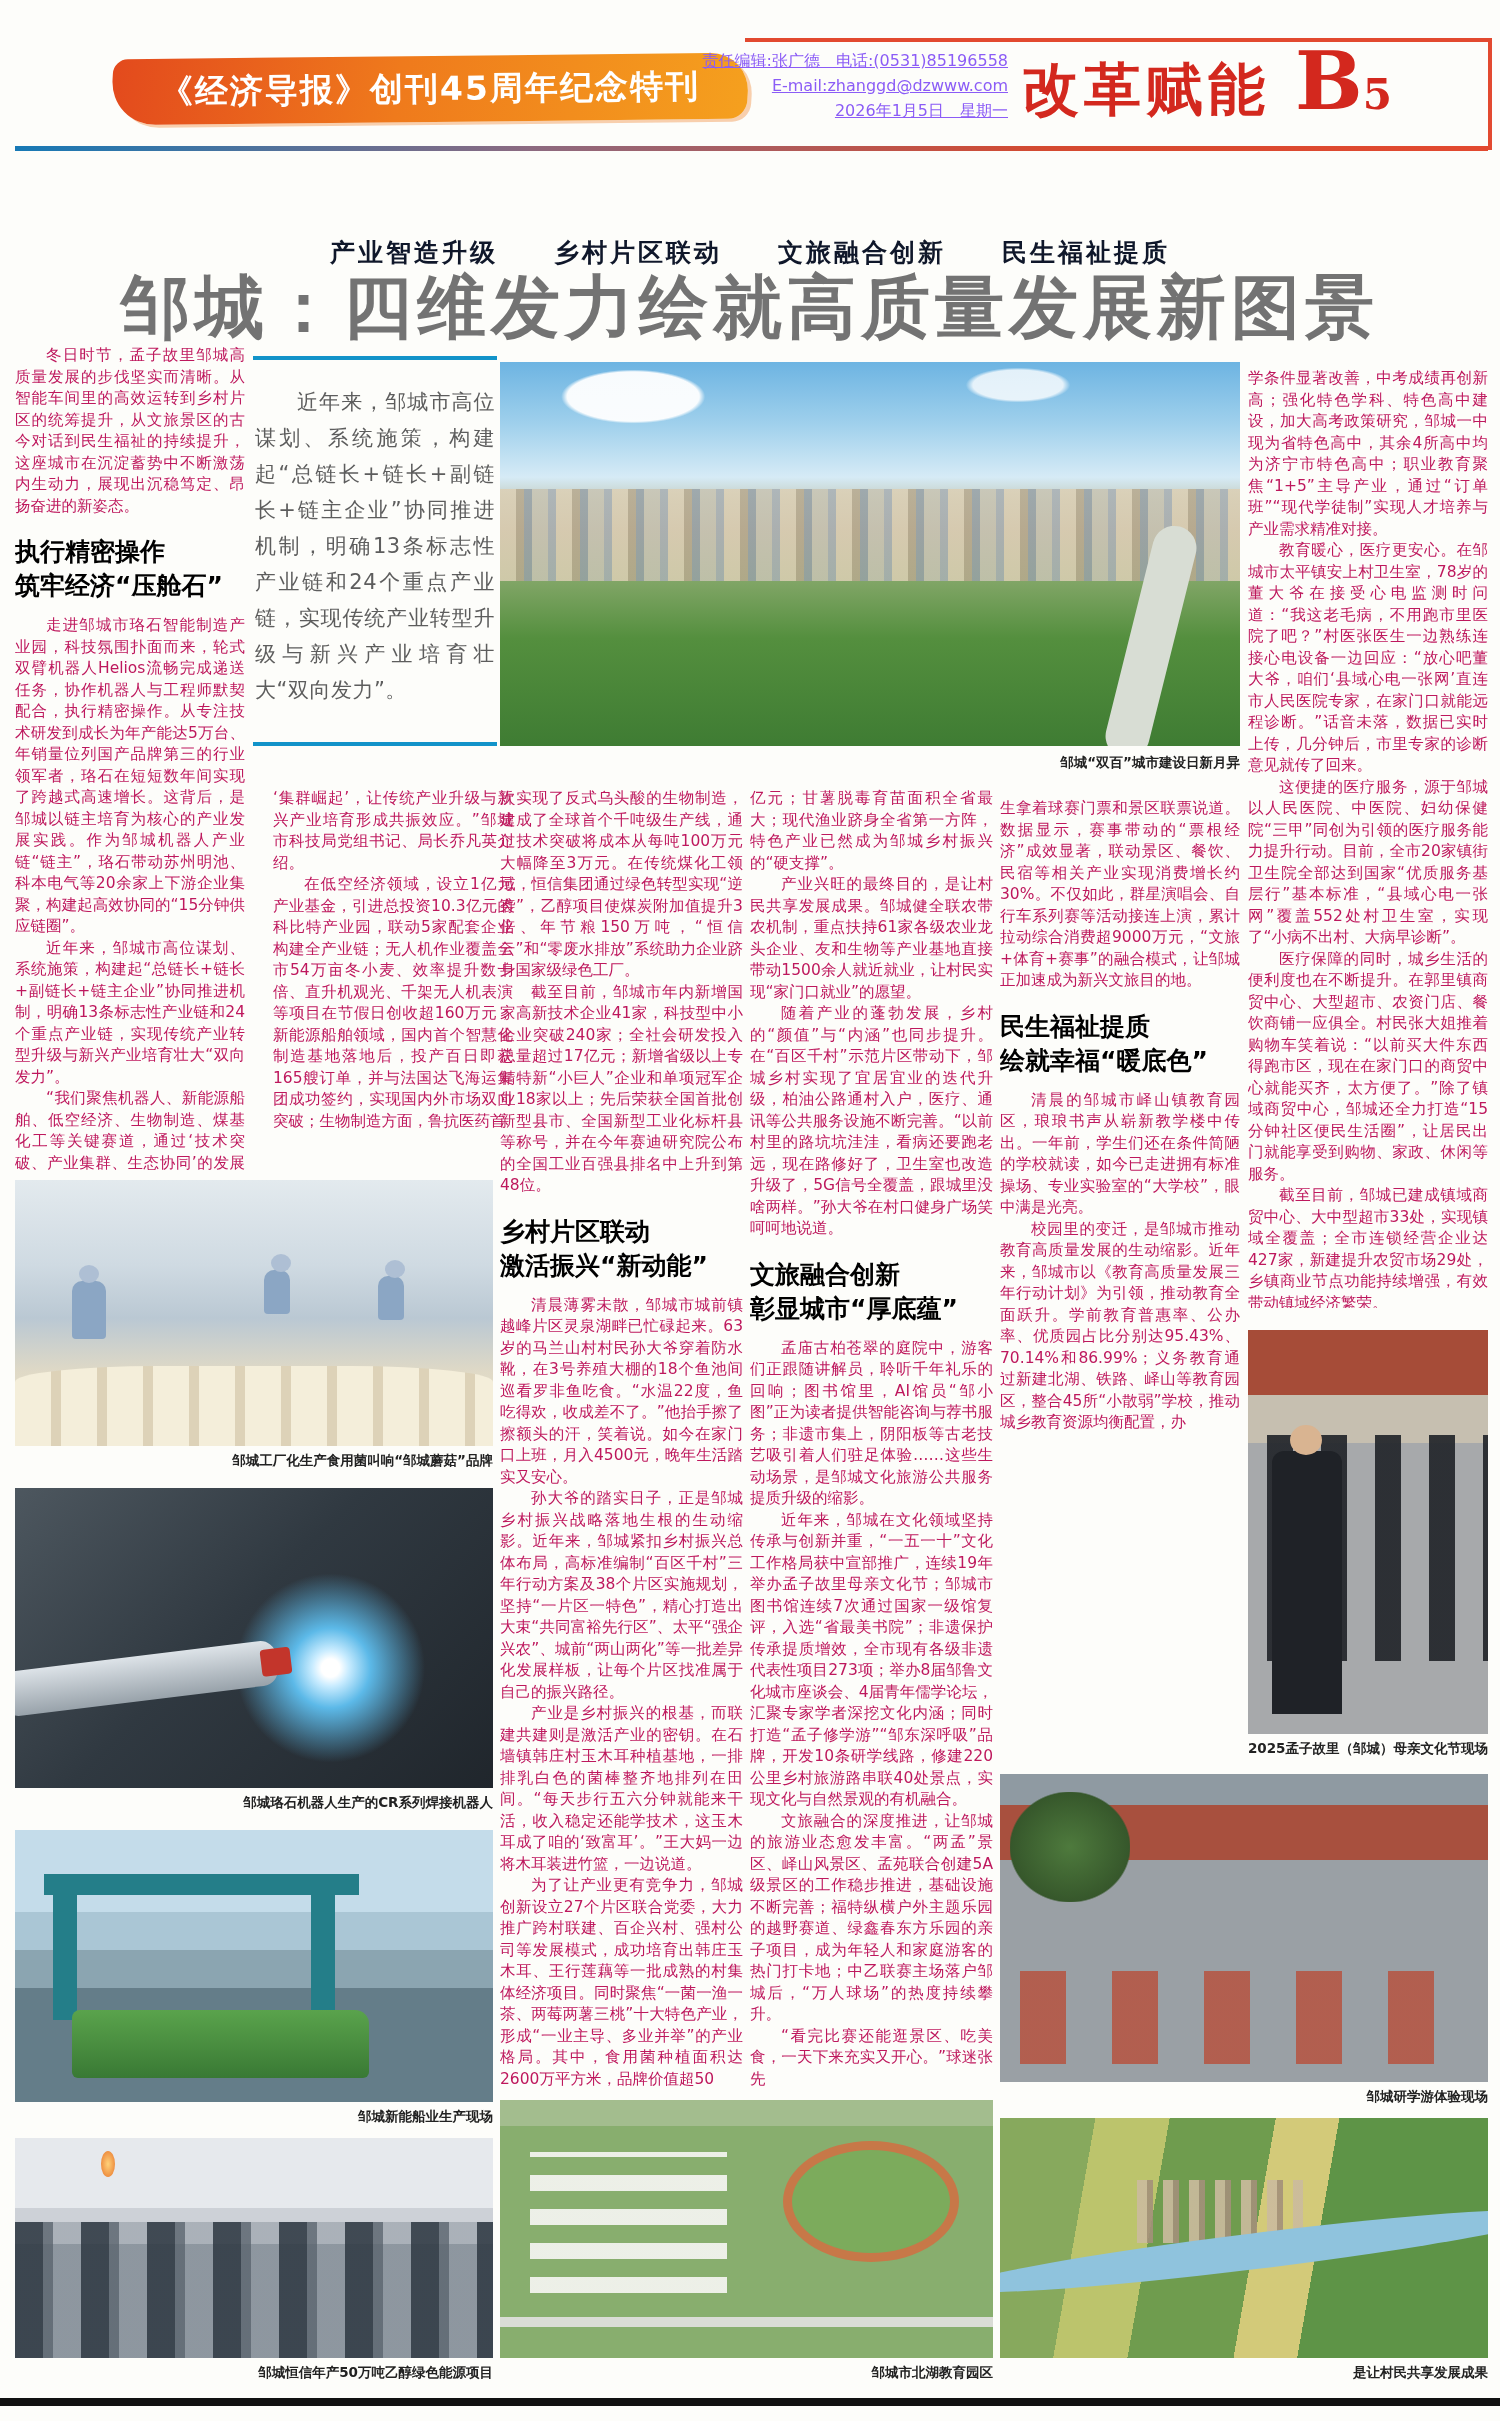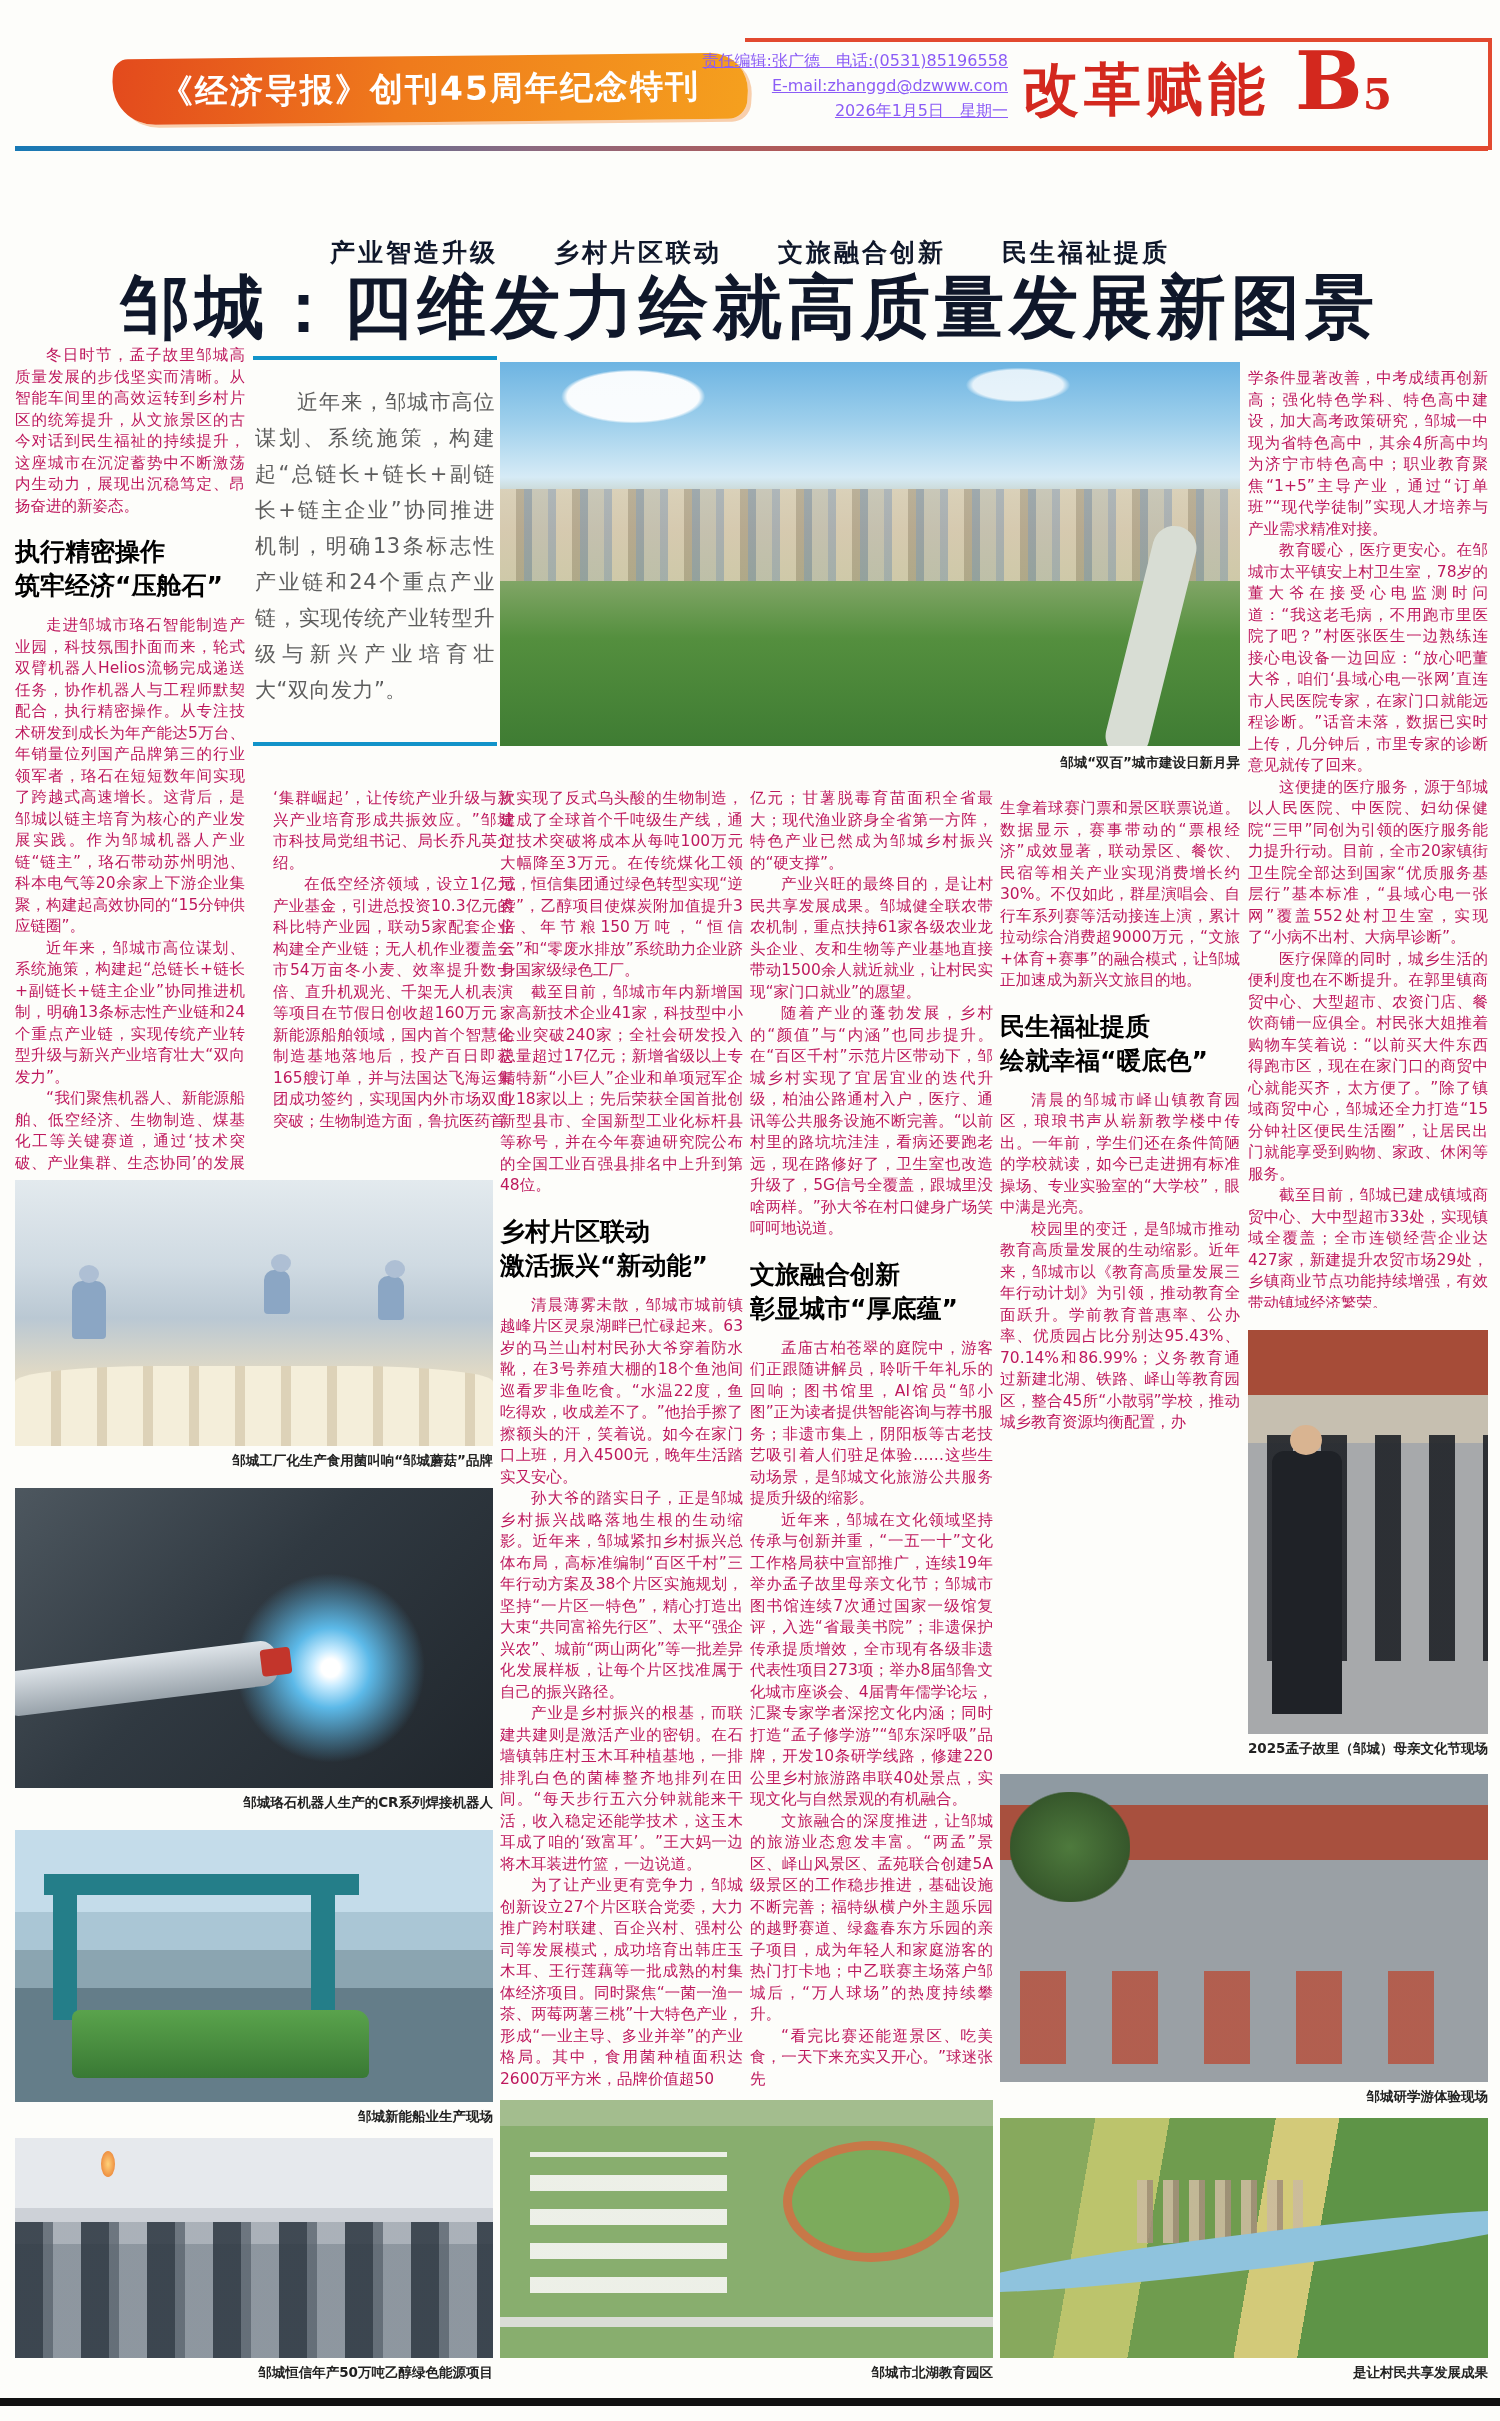--- a/index.html
+++ b/index.html
@@ -14,21 +14,21 @@
   .banner span{color:#fff;font-size:33px;font-weight:800;letter-spacing:2px;transform:skew(4deg);}
   .mast-info{font-size:16px;line-height:25px;color:#8b5cf6;text-align:right;text-decoration:underline;}
   .sec-label{color:#d3281e;font-size:57px;font-weight:900;letter-spacing:5px;}
   .pageno{color:#d3281e;font-family:"DejaVu Serif","Liberation Serif",serif;font-weight:900;}
   .pageno .pl{font-size:80px;} .pageno .pn{font-size:42px;}
   .rule-grad{background:linear-gradient(90deg,#1779b5 0%,#8c6a80 35%,#d44a30 70%,#e2492f 100%);}
   .red-line{background:#e2492f;}
   .black-rule{background:#111;}
   
   .kicker{font-size:25px;font-weight:700;letter-spacing:3px;color:#0f172a;text-align:center;}
-  .headline{font-size:69px;font-weight:900;letter-spacing:5px;color:#0f172a;text-align:center;white-space:nowrap;}
+  .headline{font-size:69px;font-weight:900;letter-spacing:5px;color:#737373;text-align:center;white-space:nowrap;}
   
   .col{overflow:hidden;}
   .bp{margin:0;text-indent:2em;text-align:justify;font-size:15.5px;line-height:21.5px;color:#be185d;}
   .bp.cont{text-indent:0;}
   .col-head{margin:18px 0 12px;font-size:25px;line-height:34px;font-weight:900;color:#000;}
   .col-head span{display:block;}
   .pullquote{border-top:4px solid #1293c9;border-bottom:4px solid #1293c9;padding:24px 2px;color:#5d5d5d;font-size:21px;line-height:36px;text-align:justify;text-indent:2em;letter-spacing:.5px;}
   .caption{font-size:13.5px;font-weight:600;color:#222;text-align:right;}
   
   .ph{overflow:hidden;position:absolute;}

